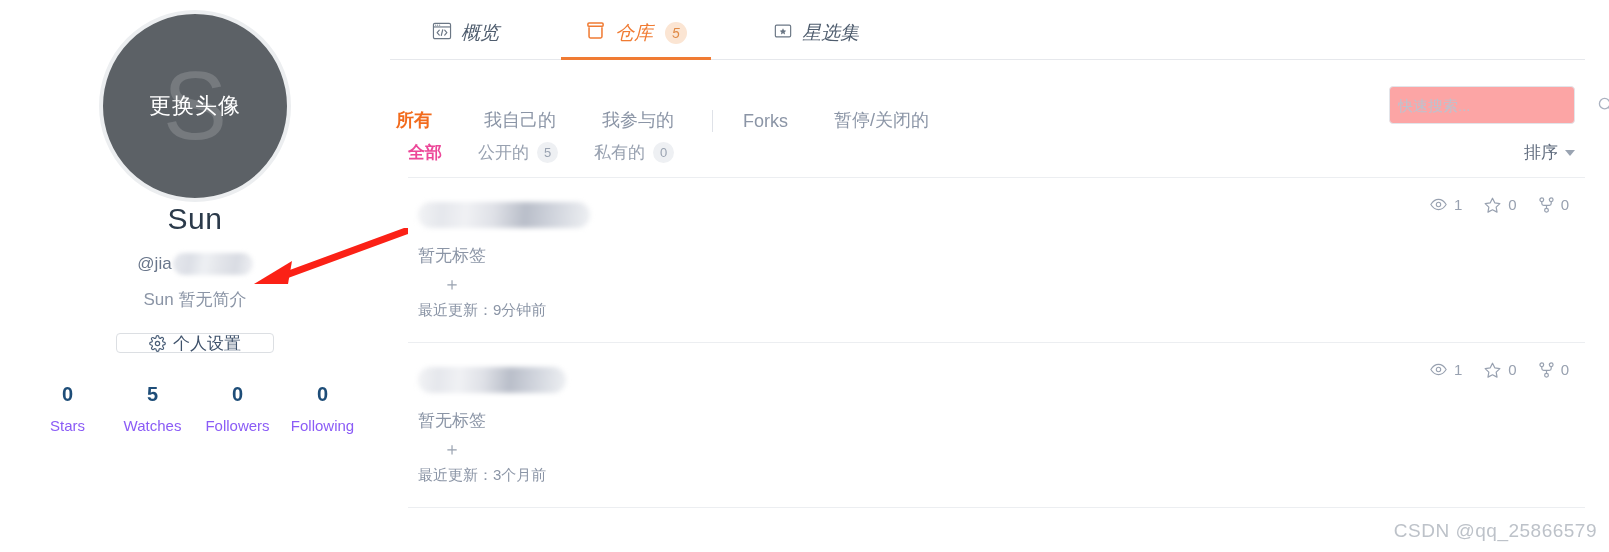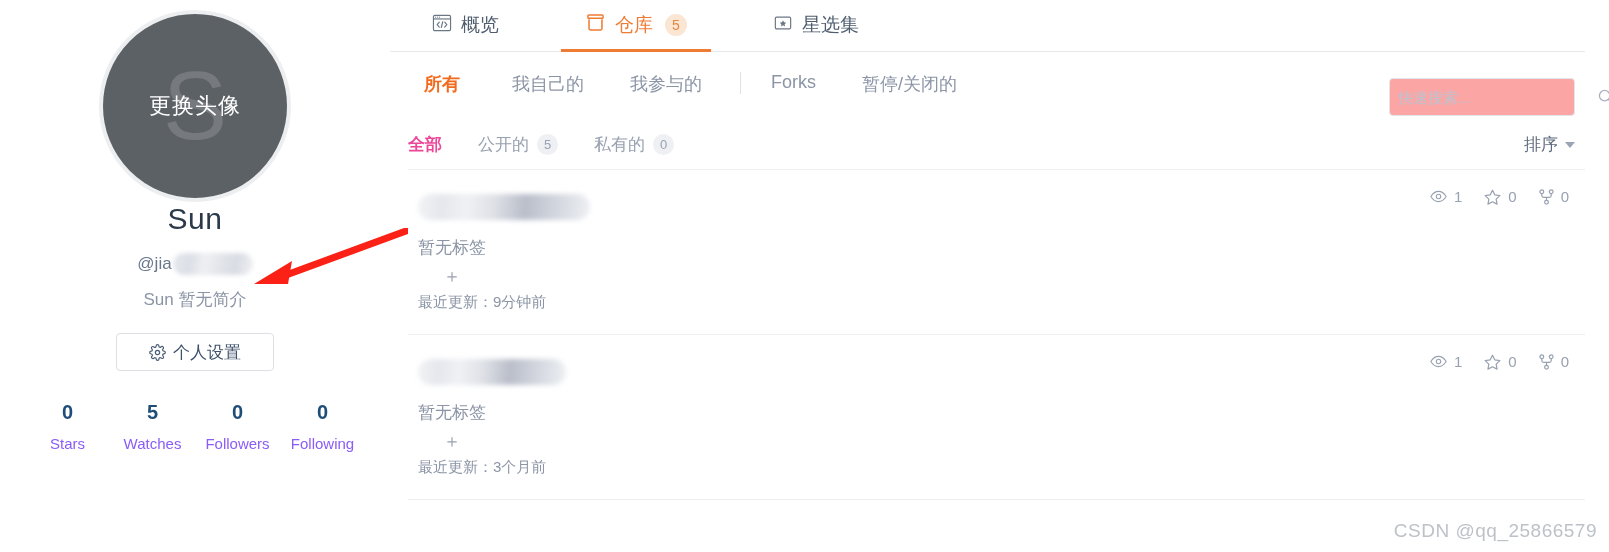--- a/index.html
+++ b/index.html
@@ -91,21 +91,21 @@
     vertical-align: middle;
   }
   .bio {
     margin-top: 12px;
     font-size: 17px;
     color: #8b95a6;
   }
   .settings-btn {
     margin-top: 22px;
     width: 158px;
-    height: 38px;
+    height: 20px;
     border: 1px solid #dcdfe3;
     border-radius: 4px;
     background: #fff;
     display: flex;
     align-items: center;
     justify-content: center;
     gap: 7px;
     font-size: 17px;
     color: #3f526b;
     cursor: pointer;
@@ -147,23 +147,24 @@
 
   
   .main {
     flex: 1 1 auto;
     padding-right: 24px;
     position: relative;
   }
   .tabs {
     display: flex;
     align-items: flex-end;
-    height: 52px;
+    height: 60px;
     border-bottom: 1px solid #e6e8ec;
     padding-left: 18px;
+    font-style: italic;
   }
   .tab {
     display: flex;
     align-items: center;
     gap: 9px;
     padding: 0 24px 13px 24px;
     font-size: 19px;
     color: #4f5d6e;
     cursor: pointer;
     position: relative;
@@ -198,25 +199,25 @@
     background: #fdf9f0;
     border-radius: 4px;
     display: flex;
     align-items: center;
     padding-left: 22px;
     font-size: 18px;
     color: #7a6a52;
   }
 
   .filter-row {
-    margin-left: 34px;
+    margin-left: 6px;
     margin-top: 20px;
     height: 52px;
     display: flex;
-    align-items: flex-start;
+    align-items: flex-end;
     position: relative;
   }
   .filter-item {
     font-size: 18px;
     color: #8b95a6;
     margin-right: 46px;
     cursor: pointer;
   }
   .filter-item.active {
     color: #f26b1d;

